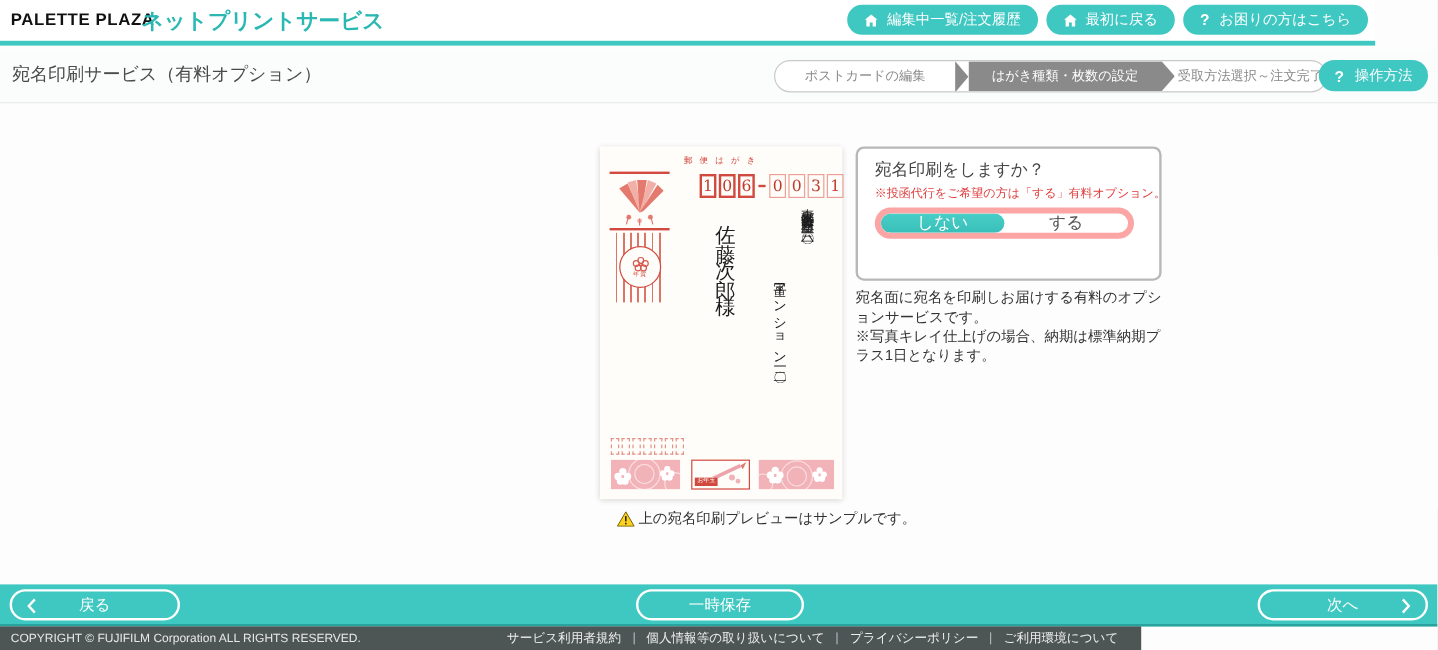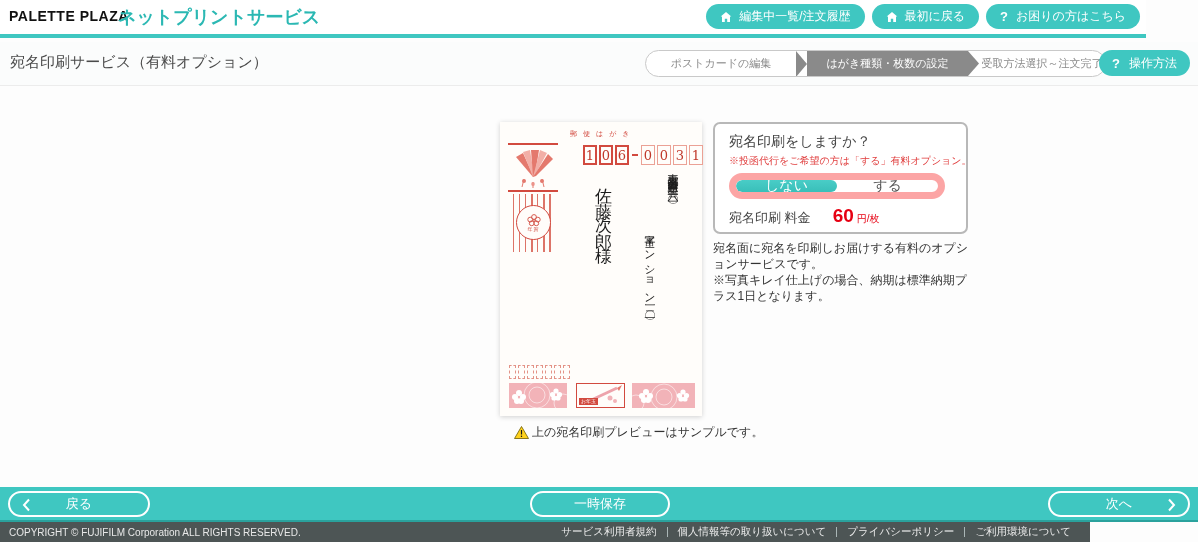--- a/index.html
+++ b/index.html
@@ -64,21 +64,21 @@
                 font-family:"Liberation Sans", sans-serif; line-height:5px; }
 
   
   .preview-note { position:absolute; left:514px; top:424px; display:flex; align-items:center; gap:3px; font-size:12px; color:#333; }
 
   
   .panel { position:absolute; left:713px; top:122px; width:255px; height:112px; background:#fff; border:2px solid #b8b8b8;
            border-radius:7px; padding:9px 14px; }
   .panel-q { font-size:14px; color:#444; }
   .panel-note { font-size:10px; color:#e03c3c; margin-top:3px; white-space:nowrap; }
-  .toggle { margin-top:5px; width:216px; height:26px; border:7px solid #fca5a5; border-radius:13px; display:flex;
+  .toggle { margin-top:5px; width:216px; height:26px; border:5px solid #fca5a5; border-radius:13px; display:flex;
             overflow:hidden; background:#fff; }
   .tg { flex:1; display:flex; align-items:center; justify-content:center; font-size:14px; cursor:pointer;
         font-family:inherit; border:none; background:transparent; }
   .tg.off { background:linear-gradient(#49cdc7,#39bfb9); color:#fff; border-radius:13px; }
   .tg.on { color:#555; }
   .price-row { margin-top:6px; display:flex; align-items:baseline; }
   .price-label { font-size:13px; color:#444; }
   .price-value { font-size:19px; font-weight:600; color:#e60012; margin-left:22px; }
   .price-unit { font-size:10px; color:#e60012; margin-left:3px; }
 
@@ -89,21 +89,21 @@
   .bottom-bar { position:absolute; left:0; top:487px; width:1198px; height:35px; background:#3fc7c1; border-bottom:2px solid #2aa29d; }
   .bb-btn { position:absolute; top:4px; height:26px; border:2px solid #fff; border-radius:13px; background:transparent;
             color:#fff; font-size:13px; font-family:inherit; display:flex; align-items:center; justify-content:center; cursor:pointer; }
   .bb-back { left:8px; width:142px; }
   .bb-save { left:530px; width:140px; }
   .bb-next { right:8px; width:142px; }
   .bb-chev { position:absolute; top:5px; display:inline-flex; }
   .bb-chev.l { left:12px; } .bb-chev.r { right:12px; }
 
   
-  .footer { position:absolute; left:0; top:522px; width:1090px; height:20px; background:#4d5555; display:flex;
+  .footer { position:absolute; left:0; top:522px; width:951px; height:20px; background:#4d5555; display:flex;
             align-items:center; justify-content:space-between; padding:0 9px; }
   .copyright { font-size:10px; color:#e8e8e8; }
   .flinks { display:flex; align-items:center; }
   .flink { font-size:10.5px; color:#eee; cursor:pointer; padding:0 10px; }
   .fsep { width:1px; height:10px; background:#aab6b6; }
 </style>
 </head>
 <body>
 
 <div id="app">
@@ -276,25 +276,20 @@
     <span>上の宛名印刷プレビューはサンプルです。</span>
   </div>
 
   <div class="panel">
     <div class="panel-q">宛名印刷をしますか？</div>
     <div class="panel-note">※投函代行をご希望の方は「する」有料オプション。</div>
     <div class="toggle">
       <button class="tg off">しない</button>
       <button class="tg on">する</button>
     </div>
-    <div class="price-row">
-      <span class="price-label">宛名印刷 料金</span>
-      <span class="price-value">60</span>
-      <span class="price-unit">円/枚</span>
-    </div>
   </div>
 
   <div class="desc">
     <div>宛名面に宛名を印刷しお届けする有料のオプションサービスです。</div>
     <div>※写真キレイ仕上げの場合、納期は標準納期プラス1日となります。</div>
   </div>
 
   <div class="bottom-bar">
     <button class="bb-btn bb-back">
       <span class="bb-chev l">

